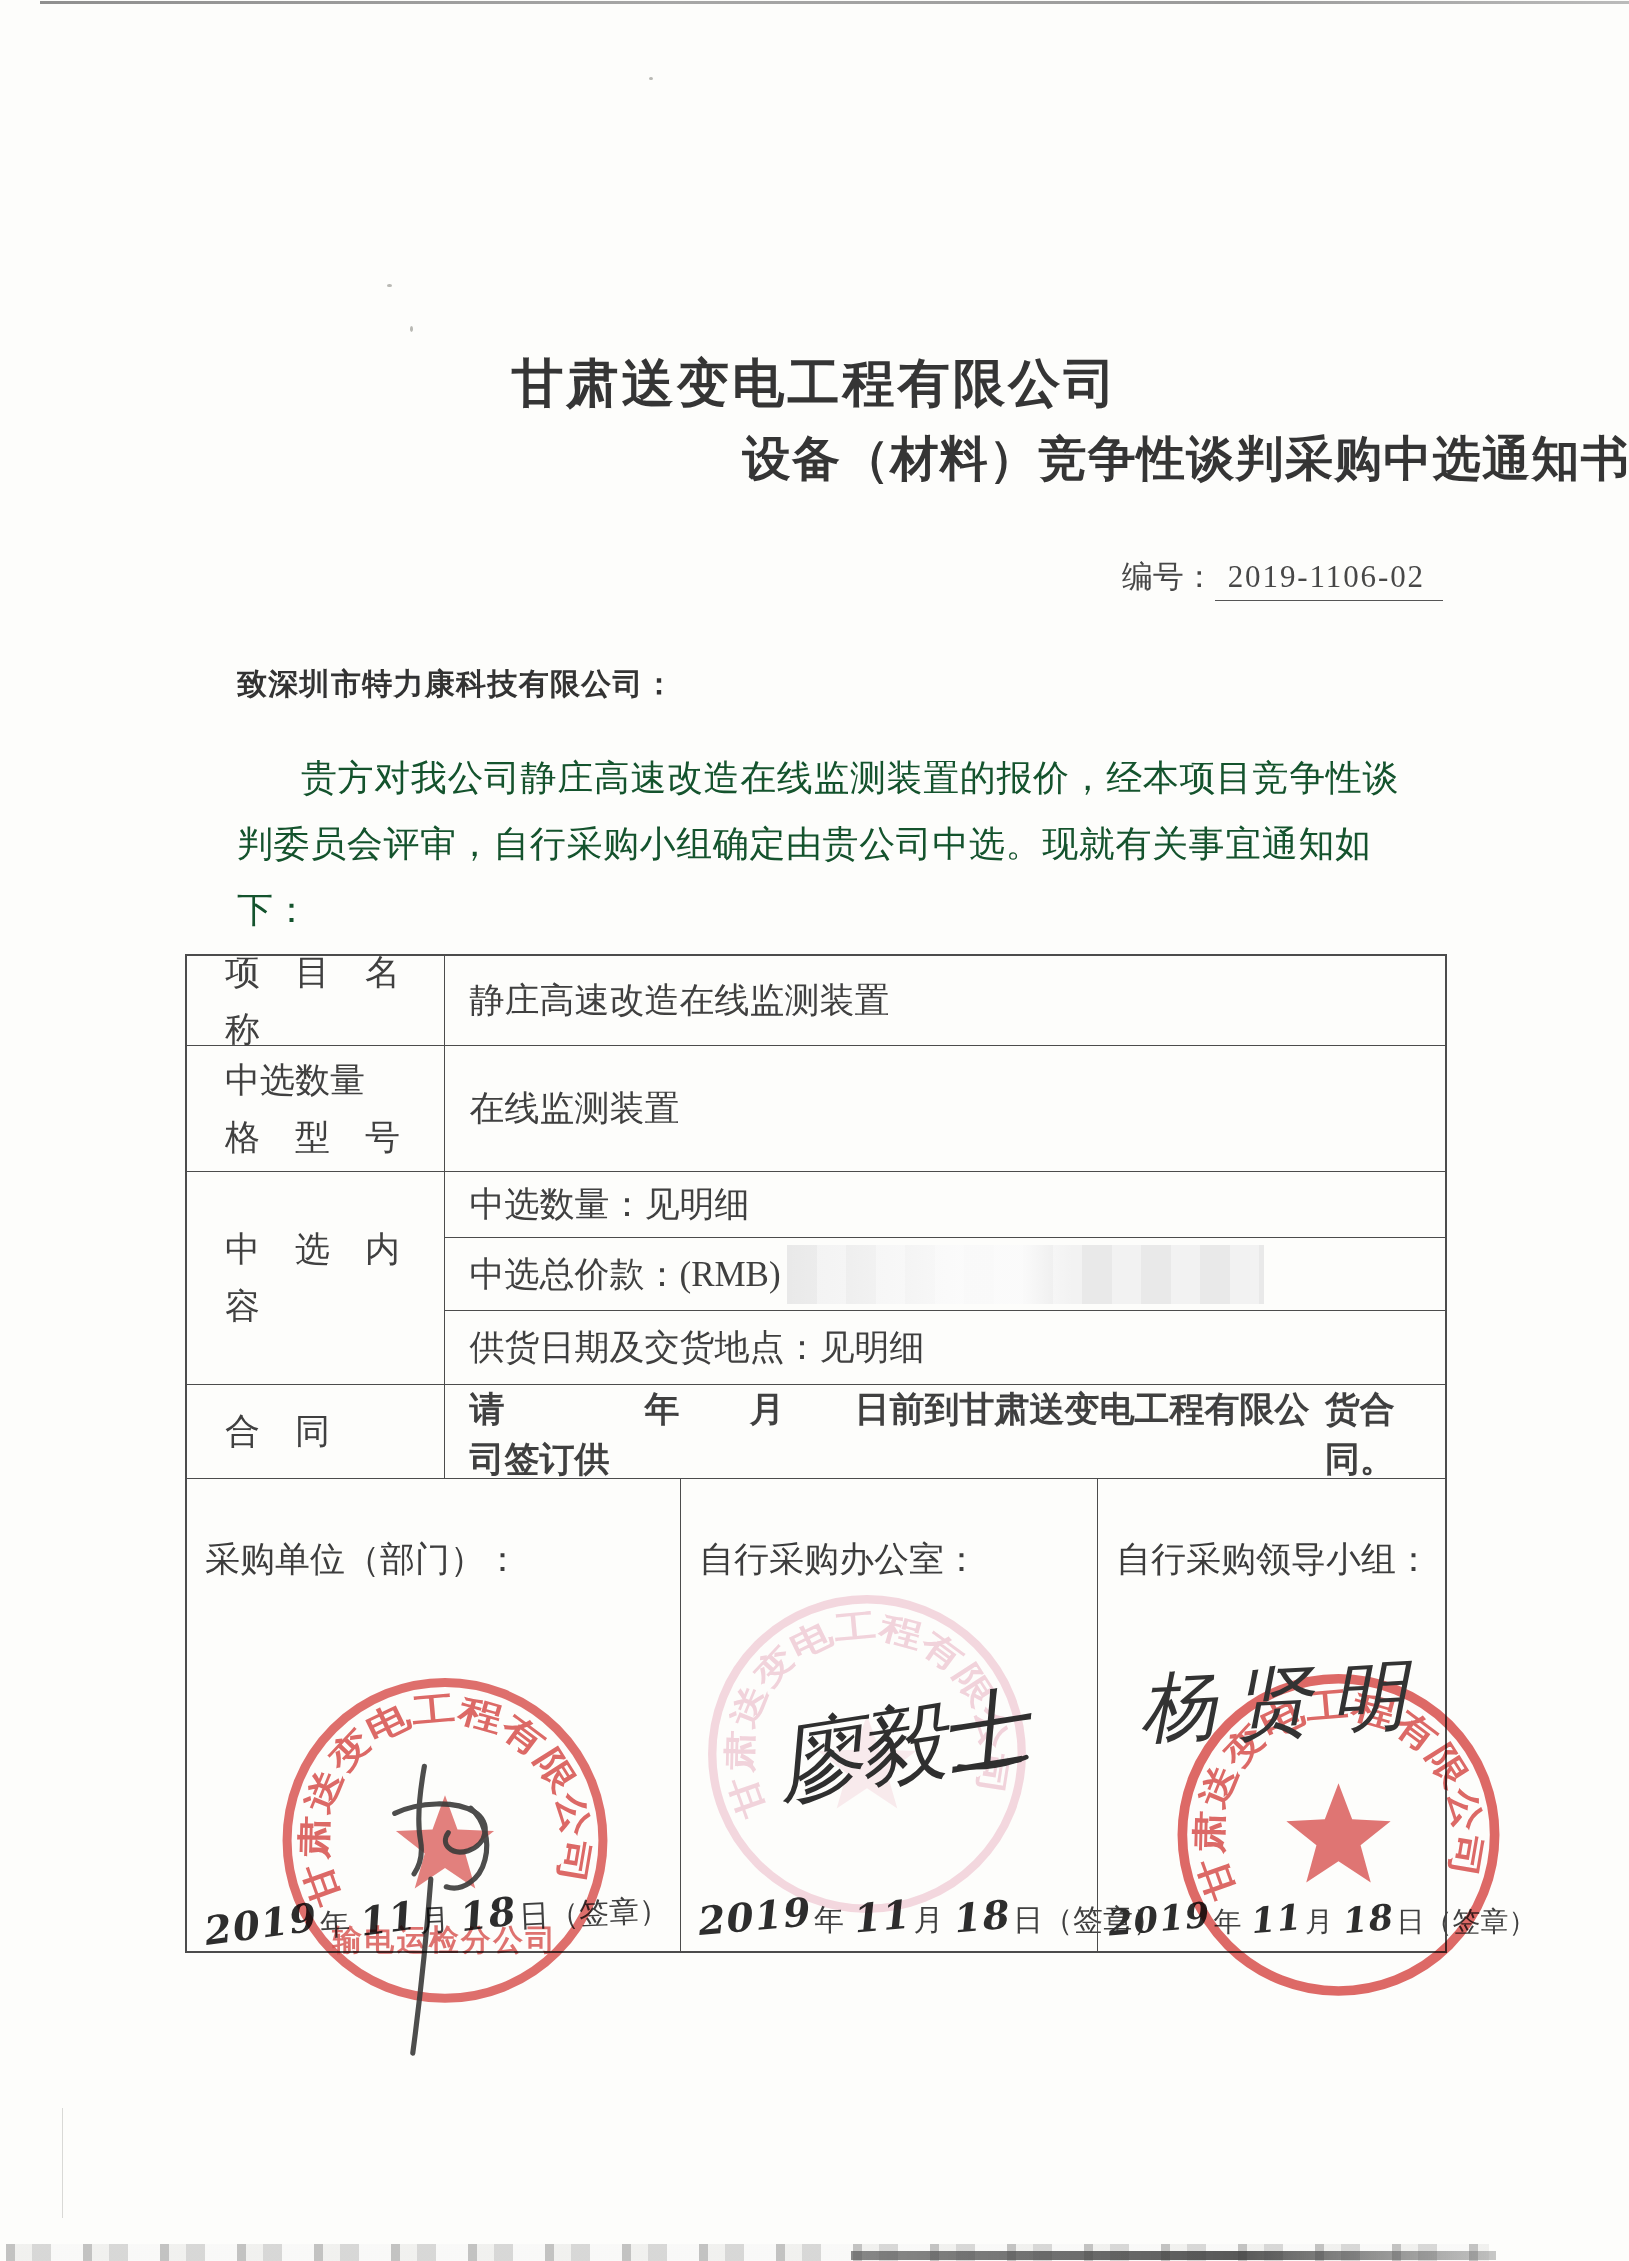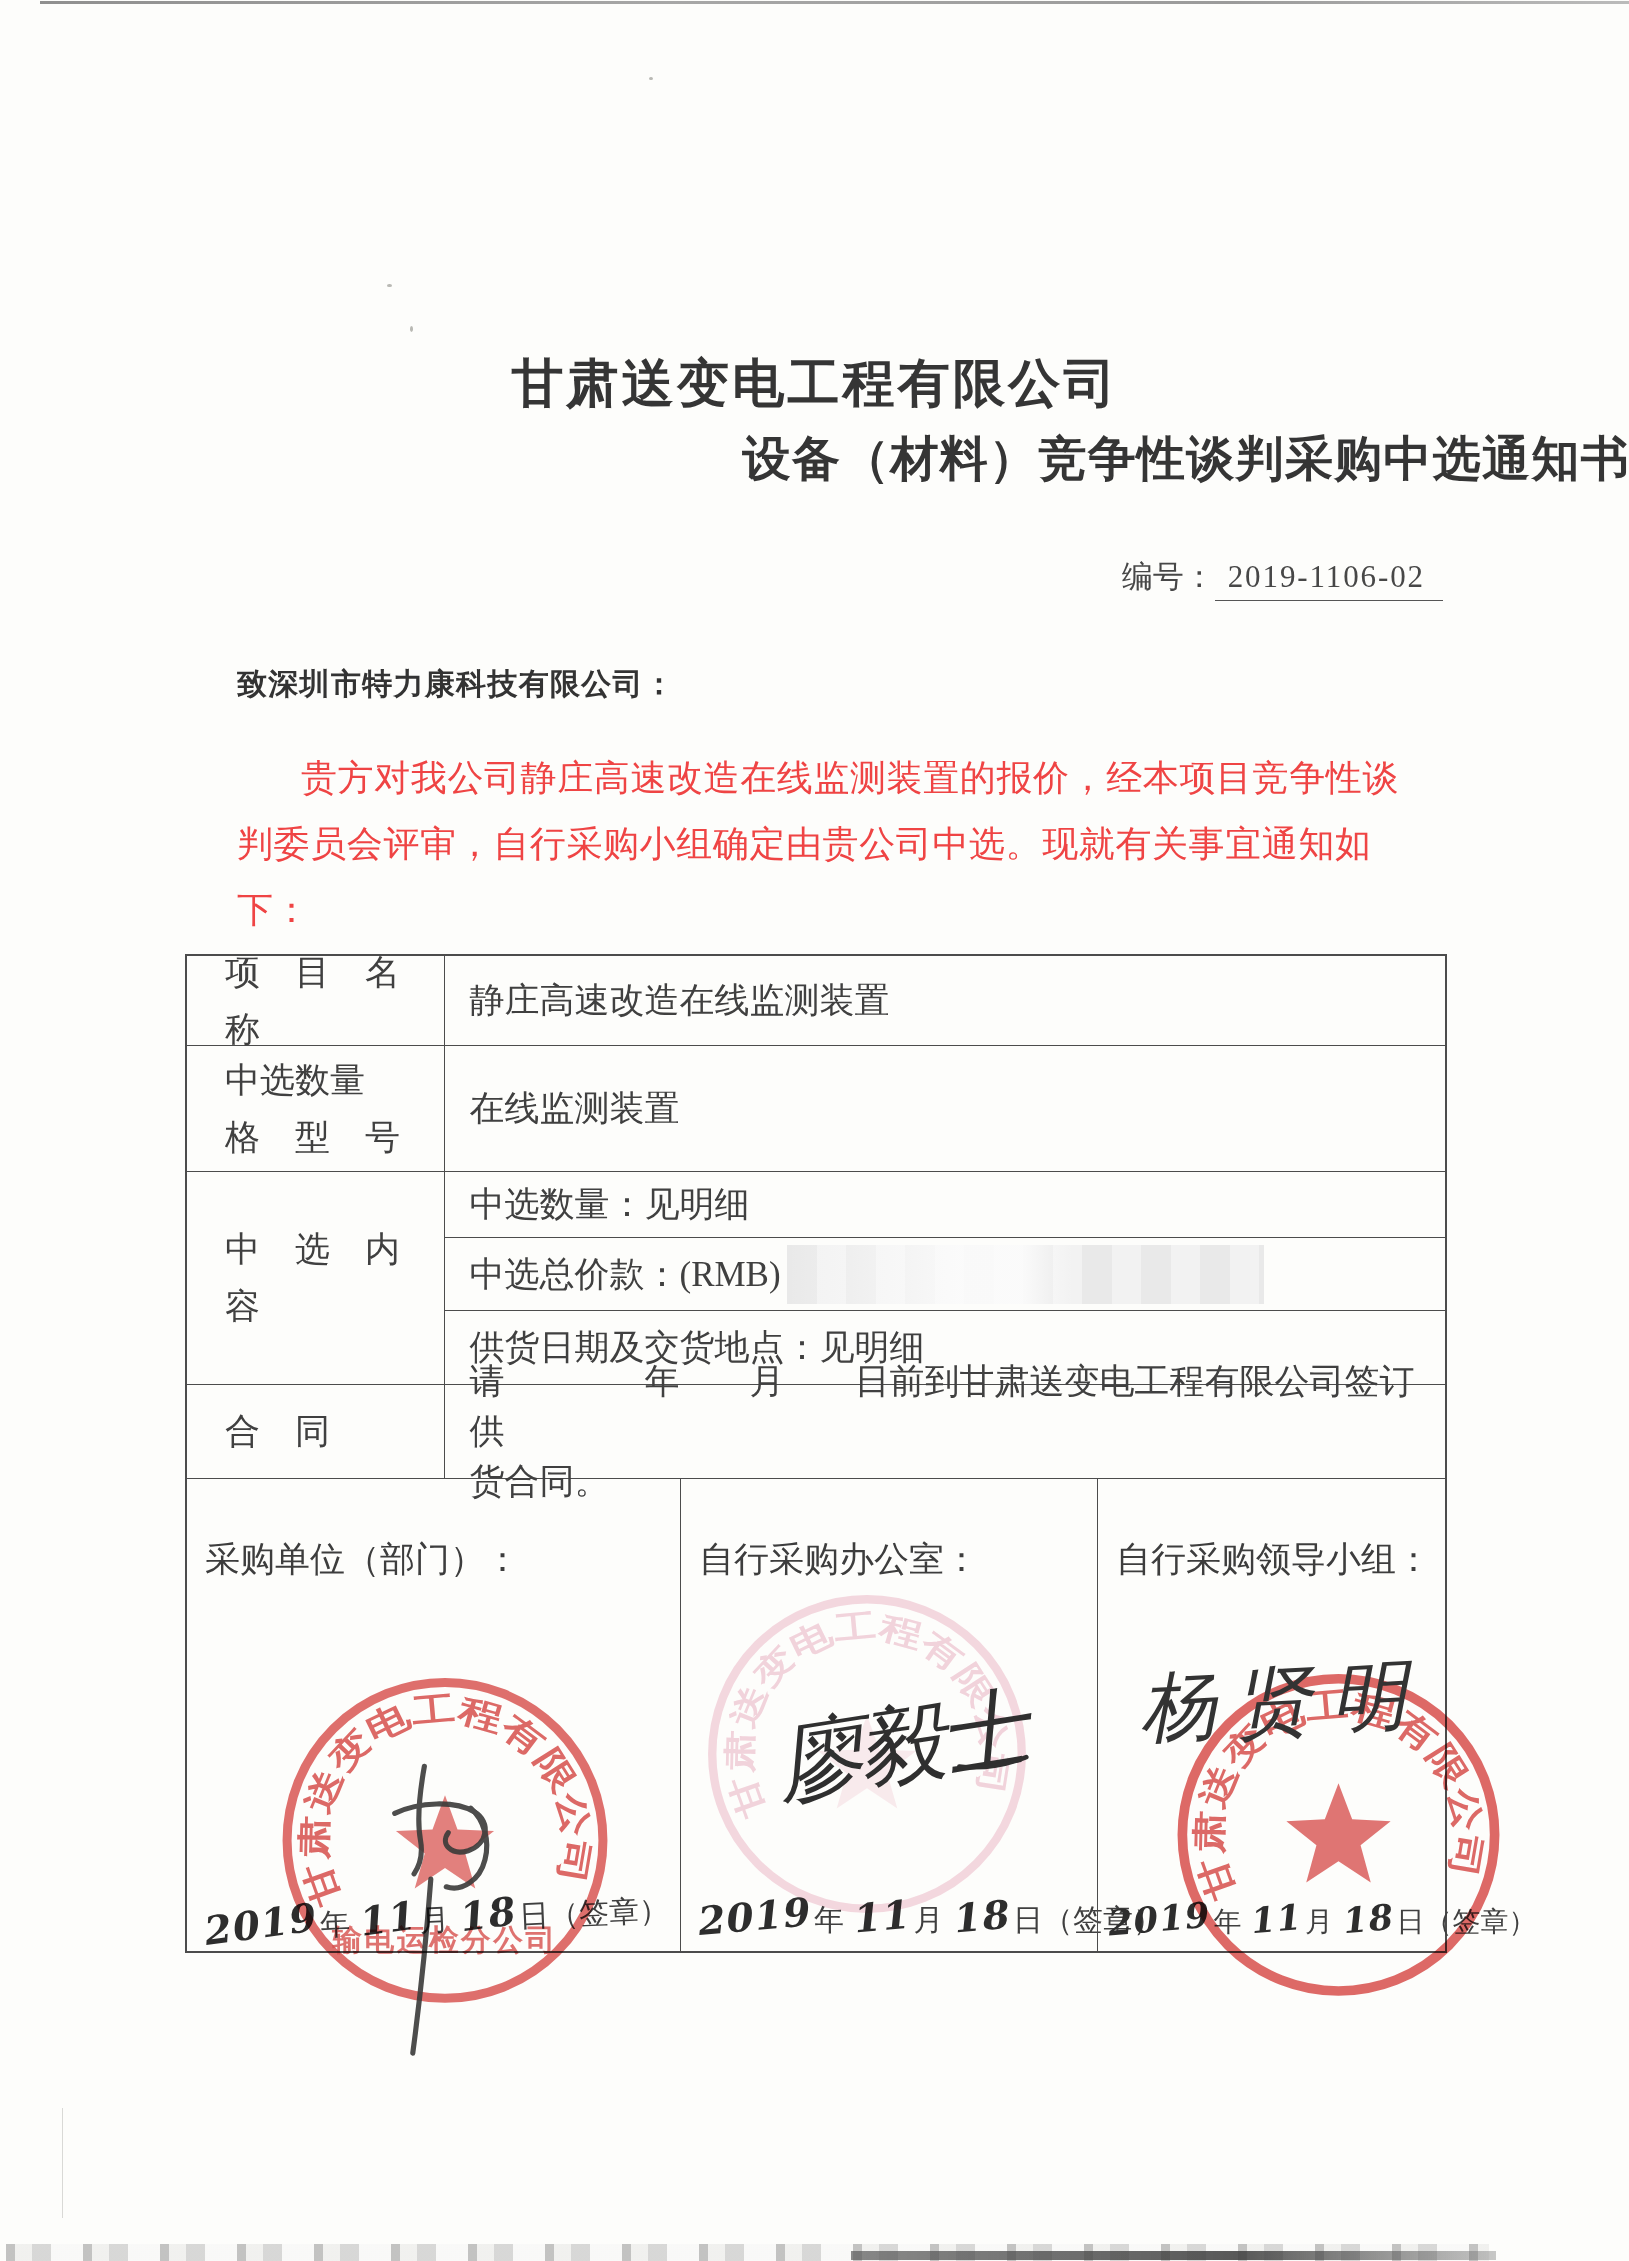--- a/index.html
+++ b/index.html
@@ -24,32 +24,32 @@
 
   
   .title1 { position:absolute; top:349px; left:0; width:100%; text-align:center;
     font-size:52px; font-weight:bold; letter-spacing:3.2px; color:#353535; }
   .title2 { position:absolute; top:427px; left:0; width:100%; text-align:right;
     font-size:48px; font-weight:bold; letter-spacing:1.3px; color:#353535; }
   .docno { position:absolute; top:556px; right:187px; font-size:31px; color:#474747; }
   .docno .num { display:inline-block; border-bottom:1.9px solid #555; padding:0 18px 5px 13px; letter-spacing:1.9px; }
 
   .salutation { position:absolute; top:664px; left:237px; font-size:30px; font-weight:bold; color:#333; letter-spacing:1.3px; }
-  .bodytext { position:absolute; top:745px; left:237px; width:1207px; font-size:36px; line-height:66px; color:#ef4444; letter-spacing:0.6px; }
+  .bodytext { position:absolute; top:745px; left:237px; width:1207px; font-size:36px; line-height:66px; color:#14532d; letter-spacing:0.6px; }
   .bodytext .indent { text-indent:64px; }
 
   
   .doc-table { position:absolute; left:185px; top:954px; width:1262px; height:999px;
     border:2.6px solid #4c4c4c; }
   .tgrid { display:grid; grid-template-columns:258px 1002px;
     grid-template-rows:90px 126px 66px 73px 74px 94px; width:100%; }
   .cell { border-bottom:1.9px solid #4c4c4c; display:flex; align-items:center; font-size:35px; color:#404040; }
   .lblcell { border-right:1.9px solid #4c4c4c; flex-direction:column; justify-content:center; align-items:flex-start; padding-left:38px; line-height:57px; }
   .valcell { padding-left:24.5px; }
-  .valcell.multiline { flex-direction:column; align-items:flex-start; justify-content:center; line-height:50px; }
+  .valcell.multiline { flex-direction:row; align-items:flex-start; line-height:50px;font-weight:bold; }
   .span3 { grid-row:span 3; }
   .redaction { display:inline-block; width:477px; height:59px; margin-left:6.4px; vertical-align:middle;
     background-image:
       linear-gradient(90deg, rgba(255,255,255,0) 0%, rgba(252,252,252,.85) 36%, rgba(252,252,252,.85) 50%, rgba(255,255,255,0) 60%),
       repeating-linear-gradient(90deg, #e9e9e9 0 30px, #f2f2f2 30px 59px),
       repeating-linear-gradient(0deg, rgba(224,224,224,.8) 0 30px, rgba(244,244,244,.8) 30px 59px);
   }
   .footer-grid { display:grid; grid-template-columns:493px 417px 350px; height:472px; }
   .fcell { position:relative; padding:57px 13px 8px 18px; font-size:35px; color:#3d3d3d; }
   .fcell + .fcell { border-left:1.9px solid #4c4c4c; }

